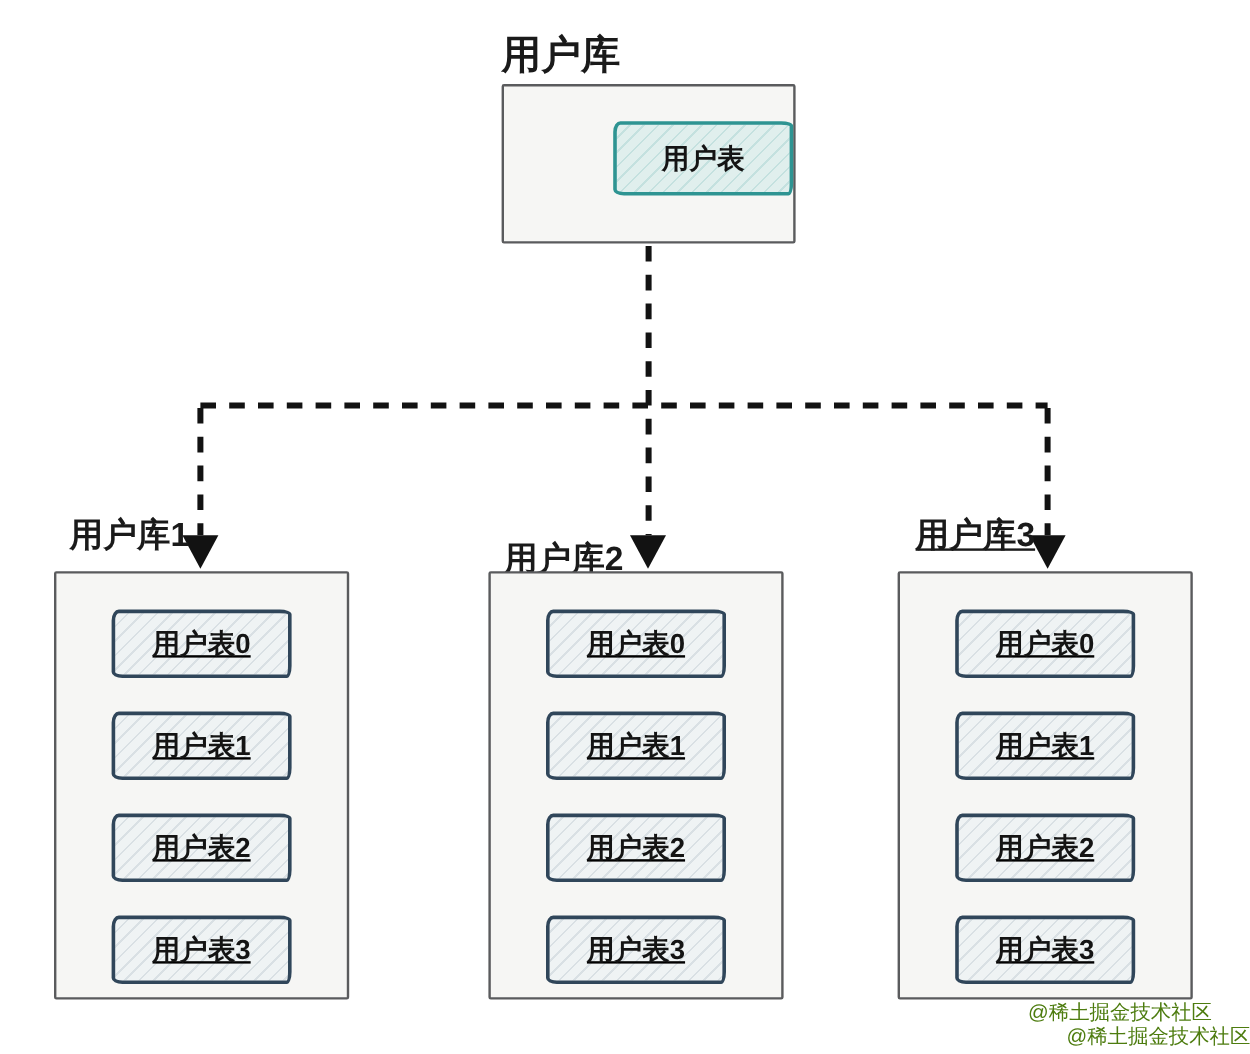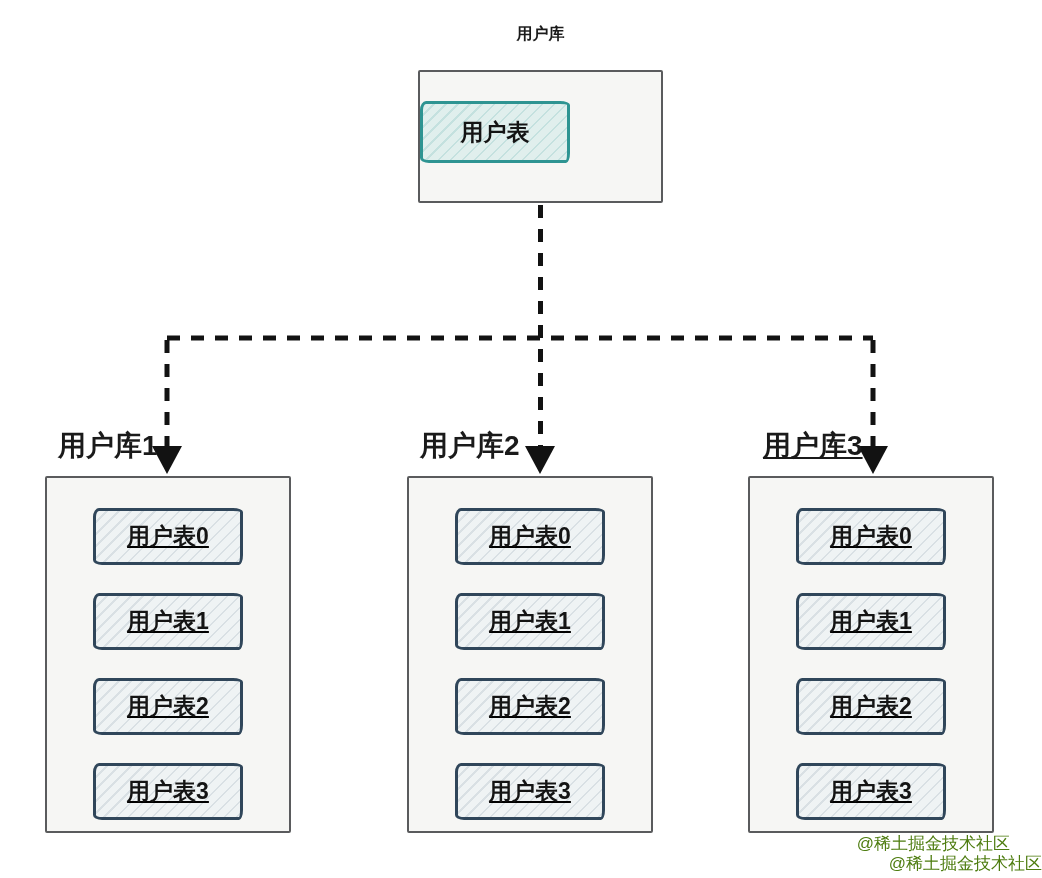--- a/index.html
+++ b/index.html
@@ -14,50 +14,50 @@
     height: 878px;
     background: #ffffff;
     overflow: hidden;
   }
   
   .root-title {
     position: absolute;
     left: 418px;
     top: 24px;
     width: 245px;
-    text-align: center;
-    font-size: 16px;
+    text-align: left;
+    font-size: 33px;
     font-weight: 600;
     color: #1a1a1a;
   }
   .shard-title {
     position: absolute;
     top: 427px;
     font-size: 28px;
     font-weight: 600;
     color: #1a1a1a;
   }
   .shard-title.s0 { left: 58px; }
-  .shard-title.s1 { left: 420px; }
+  .shard-title.s1 { left: 420px; margin-top: 20px; }
   .shard-title.s2 { left: 763px; text-decoration: underline; }
   
   .db-box {
     position: absolute;
     box-sizing: border-box;
     border: 2px solid #5a5b5d;
     background: #f6f6f4;
     border-radius: 2px;
   }
   .root-box {
     left: 418px;
     top: 70px;
     width: 245px;
     height: 133px;
     display: flex;
-    justify-content: flex-start;
+    justify-content: flex-end;
     align-items: flex-start;
     padding-top: 29px;
   }
   .shard-box {
     top: 476px;
     width: 246px;
     height: 357px;
     display: flex;
     flex-direction: column;
     align-items: center;

